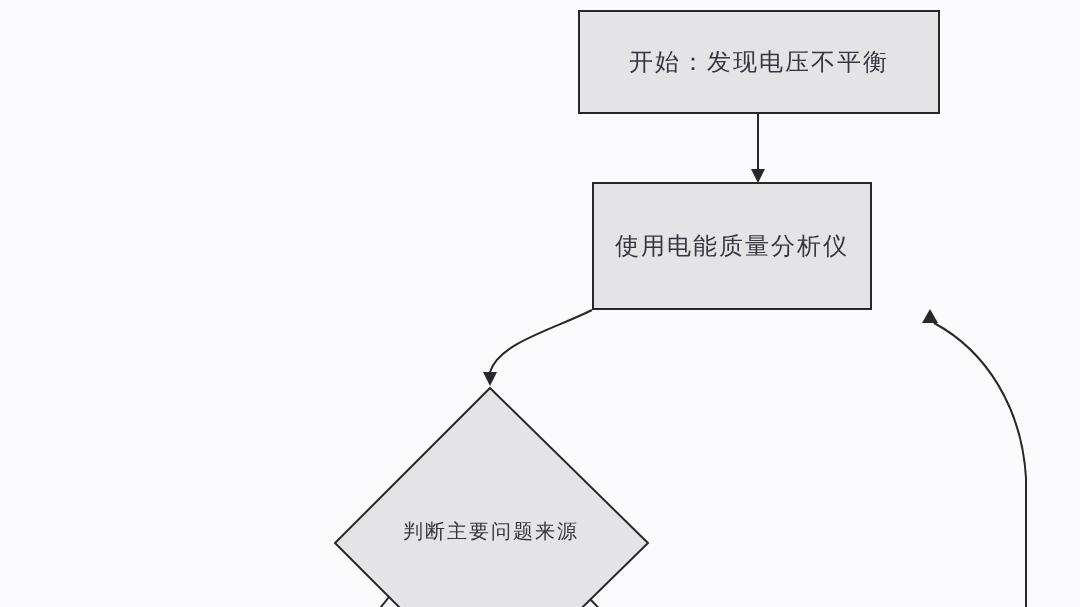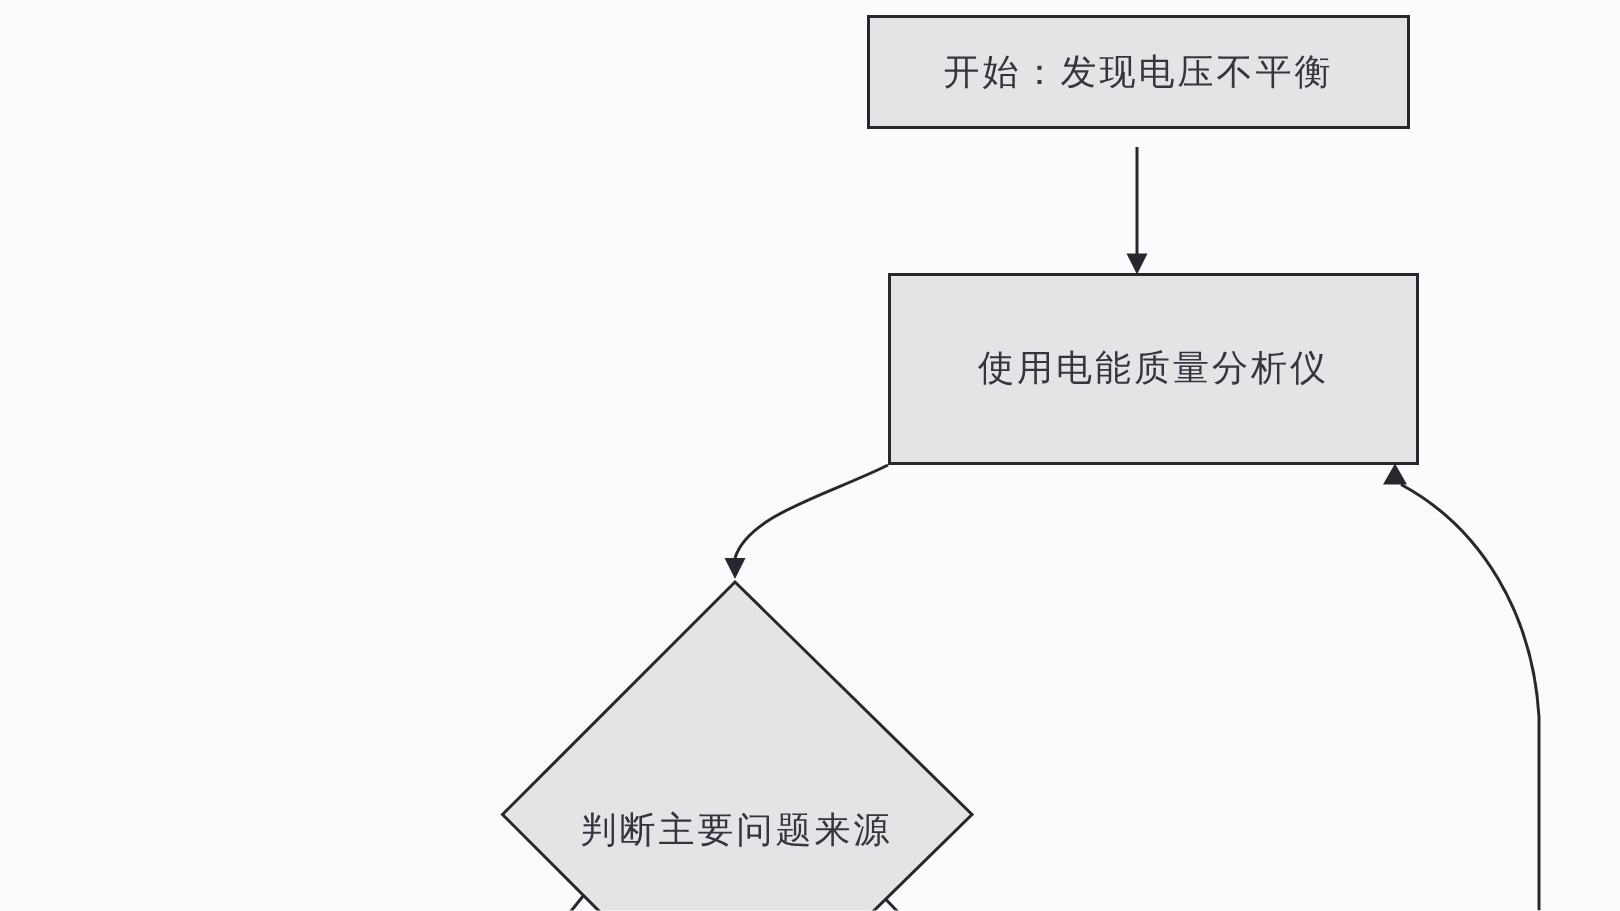--- a/index.html
+++ b/index.html
@@ -47,35 +47,35 @@
     display:flex;
     align-items:center;
     justify-content:center;
     text-align:center;
     font-size:24px;
     letter-spacing:2px;
     color:var(--text-color);
   }
   .node-start{
     left:578px; top:10px;
-    width:362px; height:76px;
+    width:362px; height:104px;
   }
   .node-measure{
     left:592px; top:182px;
-    width:354px; height:128px;
+    width:280px; height:128px;
     flex-direction:column;
     line-height:1.55;
     row-gap:8px;
   }
   .diamond-label{
     position:absolute;
-    left:362px; top:537px;
+    left:362px; top:518px;
     width:258px;
     text-align:center;
-    font-size:24px;
+    font-size:20px;
     letter-spacing:2px;
     color:var(--text-color);
   }
 </style>
 </head>
 <body>
 
 <div class="stage">
 
   <svg class="edges-layer" width="1080" height="607" viewBox="0 0 1080 607" xmlns="http://www.w3.org/2000/svg">

